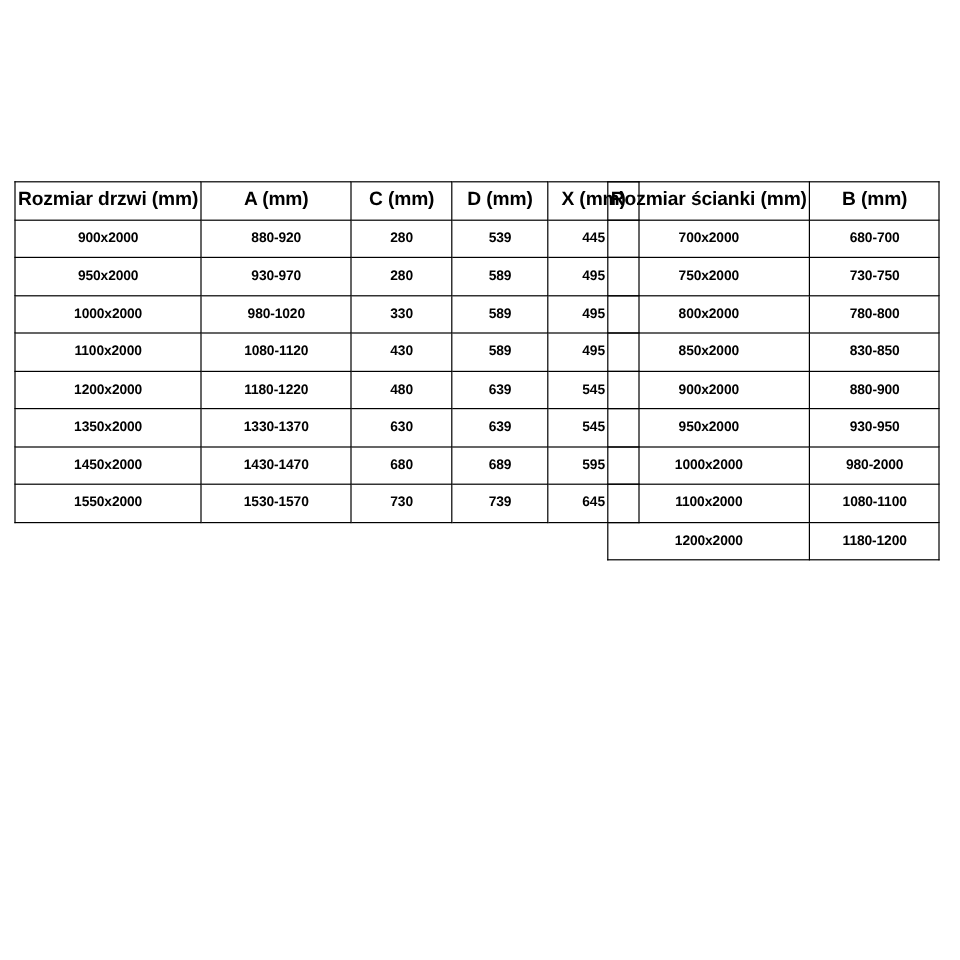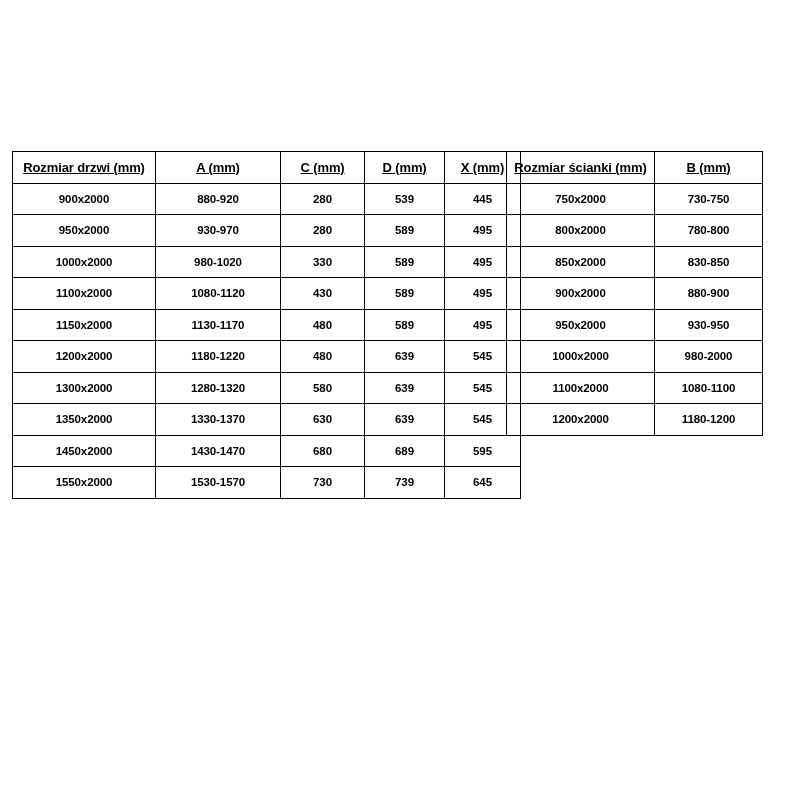--- a/index.html
+++ b/index.html
@@ -40,22 +40,21 @@
     text-align: center;
     vertical-align: middle;
     font-size: 11.5px;
     font-weight: bold;
     height: 30.5px;
     padding: 0 2px;
     white-space: nowrap;
     letter-spacing: -0.1px;
   }
   table.grid thead th {
-    font-size: 13px;
-    text-decoration: underline;
+    font-size: 16px;
   }
   
   #doors-table col.c0 { width: 143px; }
   #doors-table col.c1 { width: 125px; }
   #doors-table col.c2 { width: 84px; }
   #doors-table col.c3 { width: 80px; }
   #doors-table col.c4 { width: 76px; }
   
   #walls-table col.w0 { width: 148px; }
   #walls-table col.w1 { width: 108px; }
@@ -106,37 +105,23 @@
             <td>495</td>
           </tr>
           <tr>
             <td>1100x2000</td>
             <td>1080-1120</td>
             <td>430</td>
             <td>589</td>
             <td>495</td>
           </tr>
           <tr>
-            <td>1150x2000</td>
-            <td>1130-1170</td>
-            <td>480</td>
-            <td>589</td>
-            <td>495</td>
-          </tr>
-          <tr>
             <td>1200x2000</td>
             <td>1180-1220</td>
             <td>480</td>
-            <td>639</td>
-            <td>545</td>
-          </tr>
-          <tr>
-            <td>1300x2000</td>
-            <td>1280-1320</td>
-            <td>580</td>
             <td>639</td>
             <td>545</td>
           </tr>
           <tr>
             <td>1350x2000</td>
             <td>1330-1370</td>
             <td>630</td>
             <td>639</td>
             <td>545</td>
           </tr>
@@ -165,20 +150,24 @@
           <col class="w1">
       </colgroup>
       <thead>
         <tr>
           <th>Rozmiar ścianki (mm)</th>
           <th>B (mm)</th>
         </tr>
       </thead>
       <tbody id="walls-body">
           <tr>
+            <td>700x2000</td>
+            <td>680-700</td>
+          </tr>
+          <tr>
             <td>750x2000</td>
             <td>730-750</td>
           </tr>
           <tr>
             <td>800x2000</td>
             <td>780-800</td>
           </tr>
           <tr>
             <td>850x2000</td>
             <td>830-850</td>

